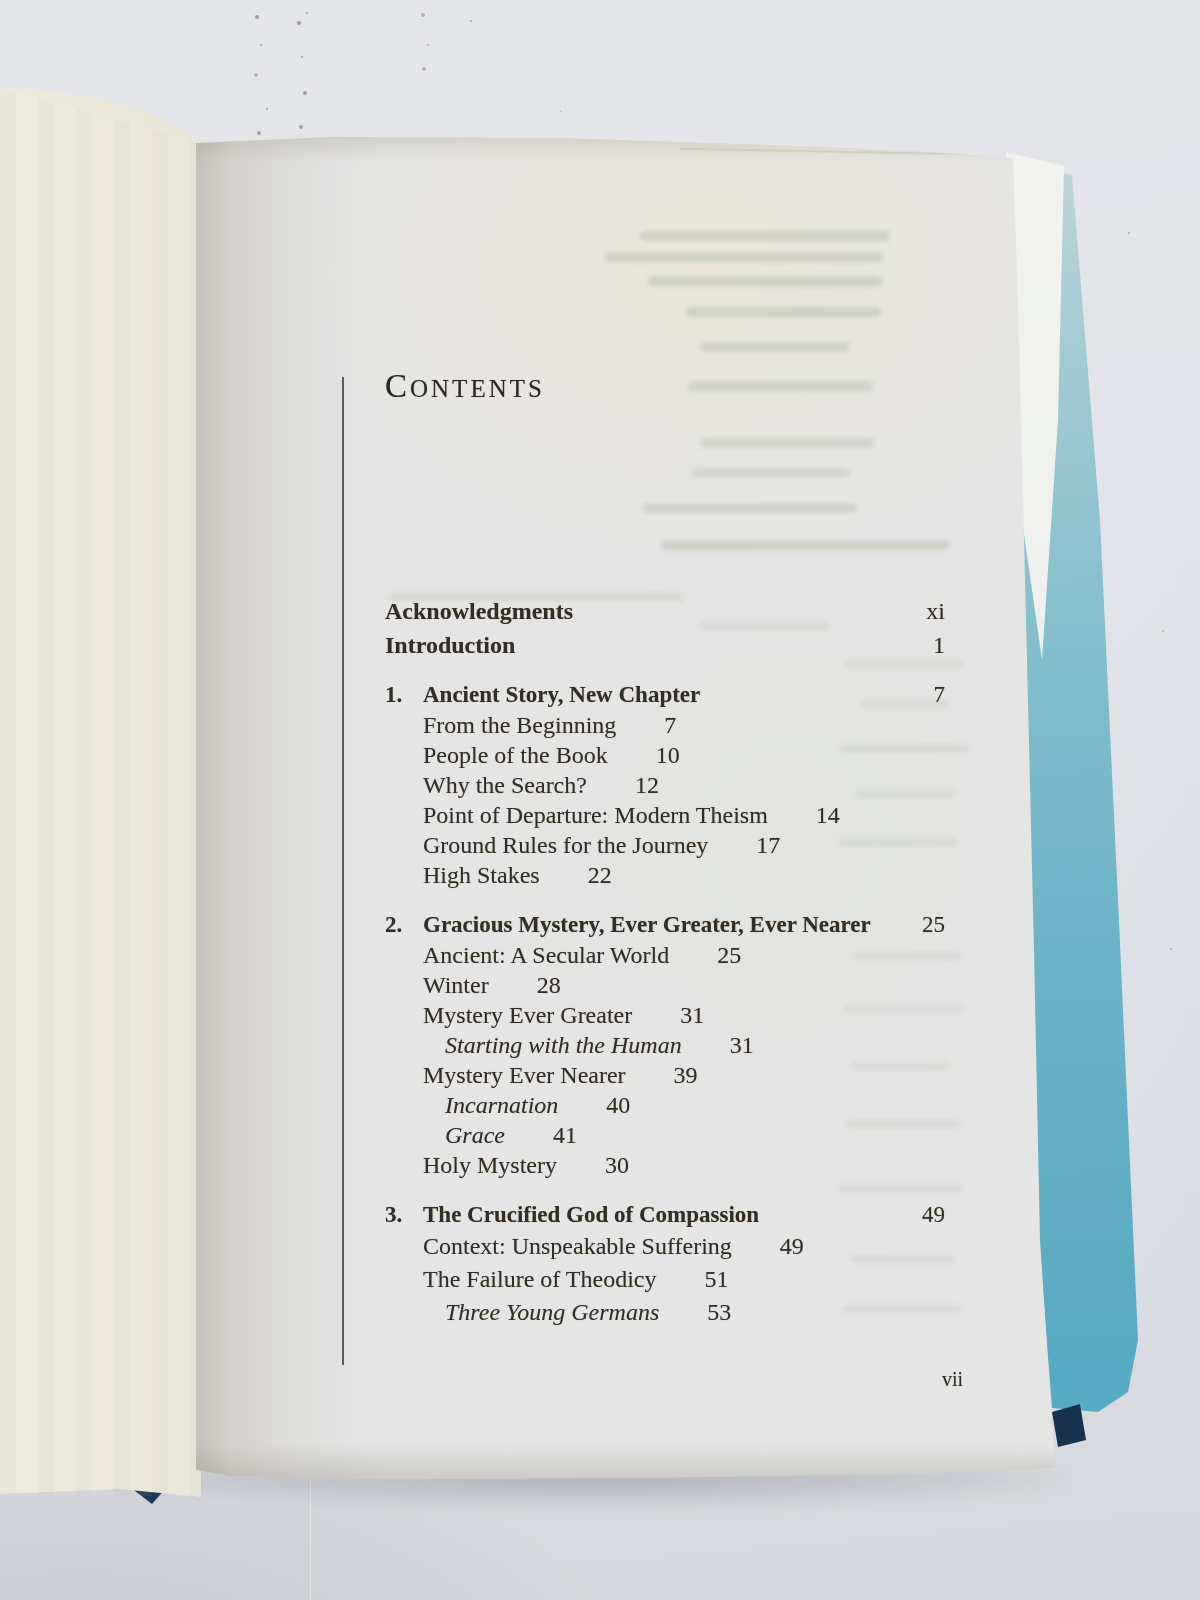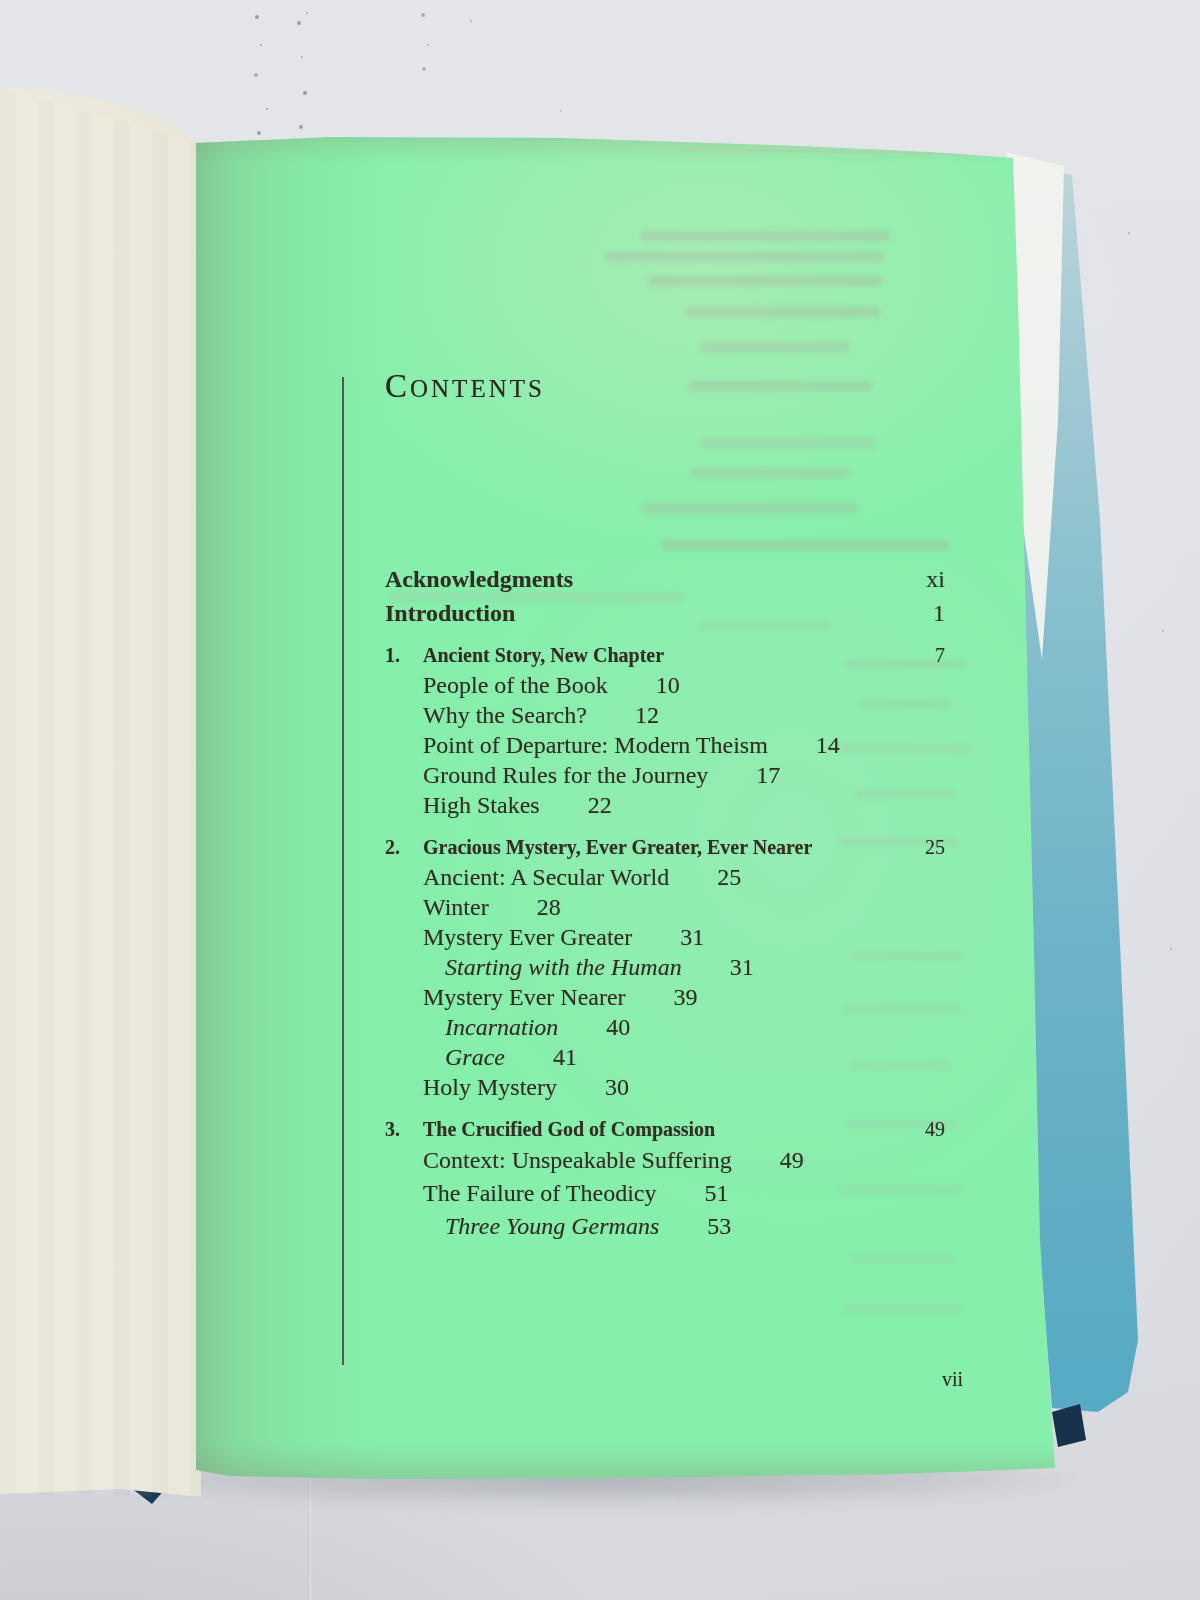--- a/index.html
+++ b/index.html
@@ -46,21 +46,21 @@
   
   .left-stack{position:absolute;inset:0;
       clip-path:polygon(0 88px,48px 90px,100px 99px,148px 113px,182px 130px,200px 143px,203px 600px,201px 1497px,120px 1489px,0 1494px);
       background:linear-gradient(90deg,#edeadd 0%,#e8e5d7 22%,#ebe8da 40%,#e6e3d5 58%,#e9e6d8 72%,#e0ddcf 86%,#d6d3c5 95%,#c8c5b7 100%);}
   .left-stack-bands{position:absolute;inset:0;
       clip-path:polygon(0 88px,200px 143px,203px 1497px,0 1494px);
       background:repeating-linear-gradient(90deg,rgba(0,0,0,.015) 0 16px,rgba(255,255,255,.05) 16px 38px);}
   
   .main-page{position:absolute;inset:0;
       clip-path:polygon(196px 143px,330px 137px,560px 138px,800px 146px,930px 152px,1013px 158px,1018px 300px,1026px 620px,1034px 950px,1040px 1240px,1055px 1468px,900px 1474px,640px 1478px,380px 1479px,230px 1476px,196px 1470px);
-      background:#86efac;}
+      background:#e5e5e5;}
   .page-gutter{position:absolute;left:196px;top:130px;width:190px;height:1350px;
       background:linear-gradient(90deg,rgba(120,108,86,.30) 0px,rgba(120,108,86,.16) 34px,rgba(120,108,86,.07) 90px,rgba(120,108,86,0) 100%);}
   .page-tint-top{position:absolute;left:300px;top:140px;width:740px;height:420px;
       background:radial-gradient(ellipse at 55% 30%,rgba(243,230,196,.30),transparent 70%);}
   .page-tint-mid{position:absolute;left:420px;top:560px;width:620px;height:700px;
       background:radial-gradient(ellipse at 60% 40%,rgba(212,222,206,.18),transparent 72%);}
   .page-edge-top{position:absolute;left:196px;top:137px;width:820px;height:26px;
       background:linear-gradient(180deg,rgba(148,138,114,.22),rgba(148,138,114,0));}
   .page-edge-bottom{position:absolute;left:196px;top:1444px;width:860px;height:36px;
       background:linear-gradient(0deg,rgba(140,134,116,.30),rgba(140,134,116,0));}
@@ -69,27 +69,27 @@
   
   .ghost{position:absolute;height:10px;border-radius:5px;background:#a9b3a1;filter:blur(2.5px);}
   
   .ink{color:#332d24;}
   .toc-rule{position:absolute;left:342px;top:377px;width:2px;height:988px;
       background:#45423c;opacity:.85;}
   .toc-title{position:absolute;left:385px;top:366px;line-height:40px;white-space:nowrap;
       color:#2c2720;letter-spacing:3px;text-shadow:0 0 1px rgba(46,42,36,.35);}
   .toc-title .t-init{font-size:33px;}
   .toc-title .t-rest{font-size:25px;}
-  #toc{position:absolute;left:385px;top:564px;width:560px;
+  #toc{position:absolute;left:385px;top:596px;width:560px;
       font-size:24px;text-shadow:0 0 1px rgba(46,42,36,.30);}
   .row{position:relative;height:30px;line-height:30px;white-space:nowrap;}
   .row.tall{height:33px;line-height:33px;}
   .row.front{font-weight:bold;}
   .row.front + .row.front{margin-top:4px;}
-  .row.chapter{margin-top:12px;font-size:20px;}
+  .row.chapter{margin-top:20px;font-size:23px;}
   .row.chapter .lbl,.row.chapter .num{font-weight:bold;}
   .num{display:inline-block;width:38px;}
   .row.sub{padding-left:38px;}
   .row.subsub{padding-left:60px;font-style:italic;}
   .inline-num{margin-left:48px;font-style:normal;}
   .row.subsub .inline-num{font-style:normal;}
   .right-num{position:absolute;right:0;top:0;font-weight:normal;text-align:right;}
   .folio{position:absolute;left:385px;top:1368px;width:578px;text-align:right;
       font-size:20px;text-shadow:0 0 1px rgba(46,42,36,.30);}
 </style>
@@ -144,20 +144,21 @@
     <div class="ghost" style="left:838px;top:1185px;width:125px;height:8px;opacity:.20"></div>
     <div class="ghost" style="left:850px;top:1255px;width:105px;height:8px;opacity:.20"></div>
     <div class="ghost" style="left:842px;top:1305px;width:120px;height:8px;opacity:.20"></div>
 
     <div class="toc-rule"></div>
     <div class="toc-title ink"><span class="t-init">C</span><span class="t-rest">ONTENTS</span></div>
     <div id="toc" class="ink">
         <div class="row front"><span class="lbl">Acknowledgments</span><span class="right-num">xi</span></div>
         <div class="row front"><span class="lbl">Introduction</span><span class="right-num">1</span></div>
         <div class="row chapter"><span class="num">1.</span><span class="lbl">Ancient Story, New Chapter</span><span class="right-num">7</span></div>
+        <div class="row sub"><span class="lbl">From the Beginning</span><span class="inline-num">7</span></div>
         <div class="row sub"><span class="lbl">People of the Book</span><span class="inline-num">10</span></div>
         <div class="row sub"><span class="lbl">Why the Search?</span><span class="inline-num">12</span></div>
         <div class="row sub"><span class="lbl">Point of Departure: Modern Theism</span><span class="inline-num">14</span></div>
         <div class="row sub"><span class="lbl">Ground Rules for the Journey</span><span class="inline-num">17</span></div>
         <div class="row sub"><span class="lbl">High Stakes</span><span class="inline-num">22</span></div>
         <div class="row chapter"><span class="num">2.</span><span class="lbl">Gracious Mystery, Ever Greater, Ever Nearer</span><span class="right-num">25</span></div>
         <div class="row sub"><span class="lbl">Ancient: A Secular World</span><span class="inline-num">25</span></div>
         <div class="row sub"><span class="lbl">Winter</span><span class="inline-num">28</span></div>
         <div class="row sub"><span class="lbl">Mystery Ever Greater</span><span class="inline-num">31</span></div>
         <div class="row subsub"><span class="lbl">Starting with the Human</span><span class="inline-num">31</span></div>

